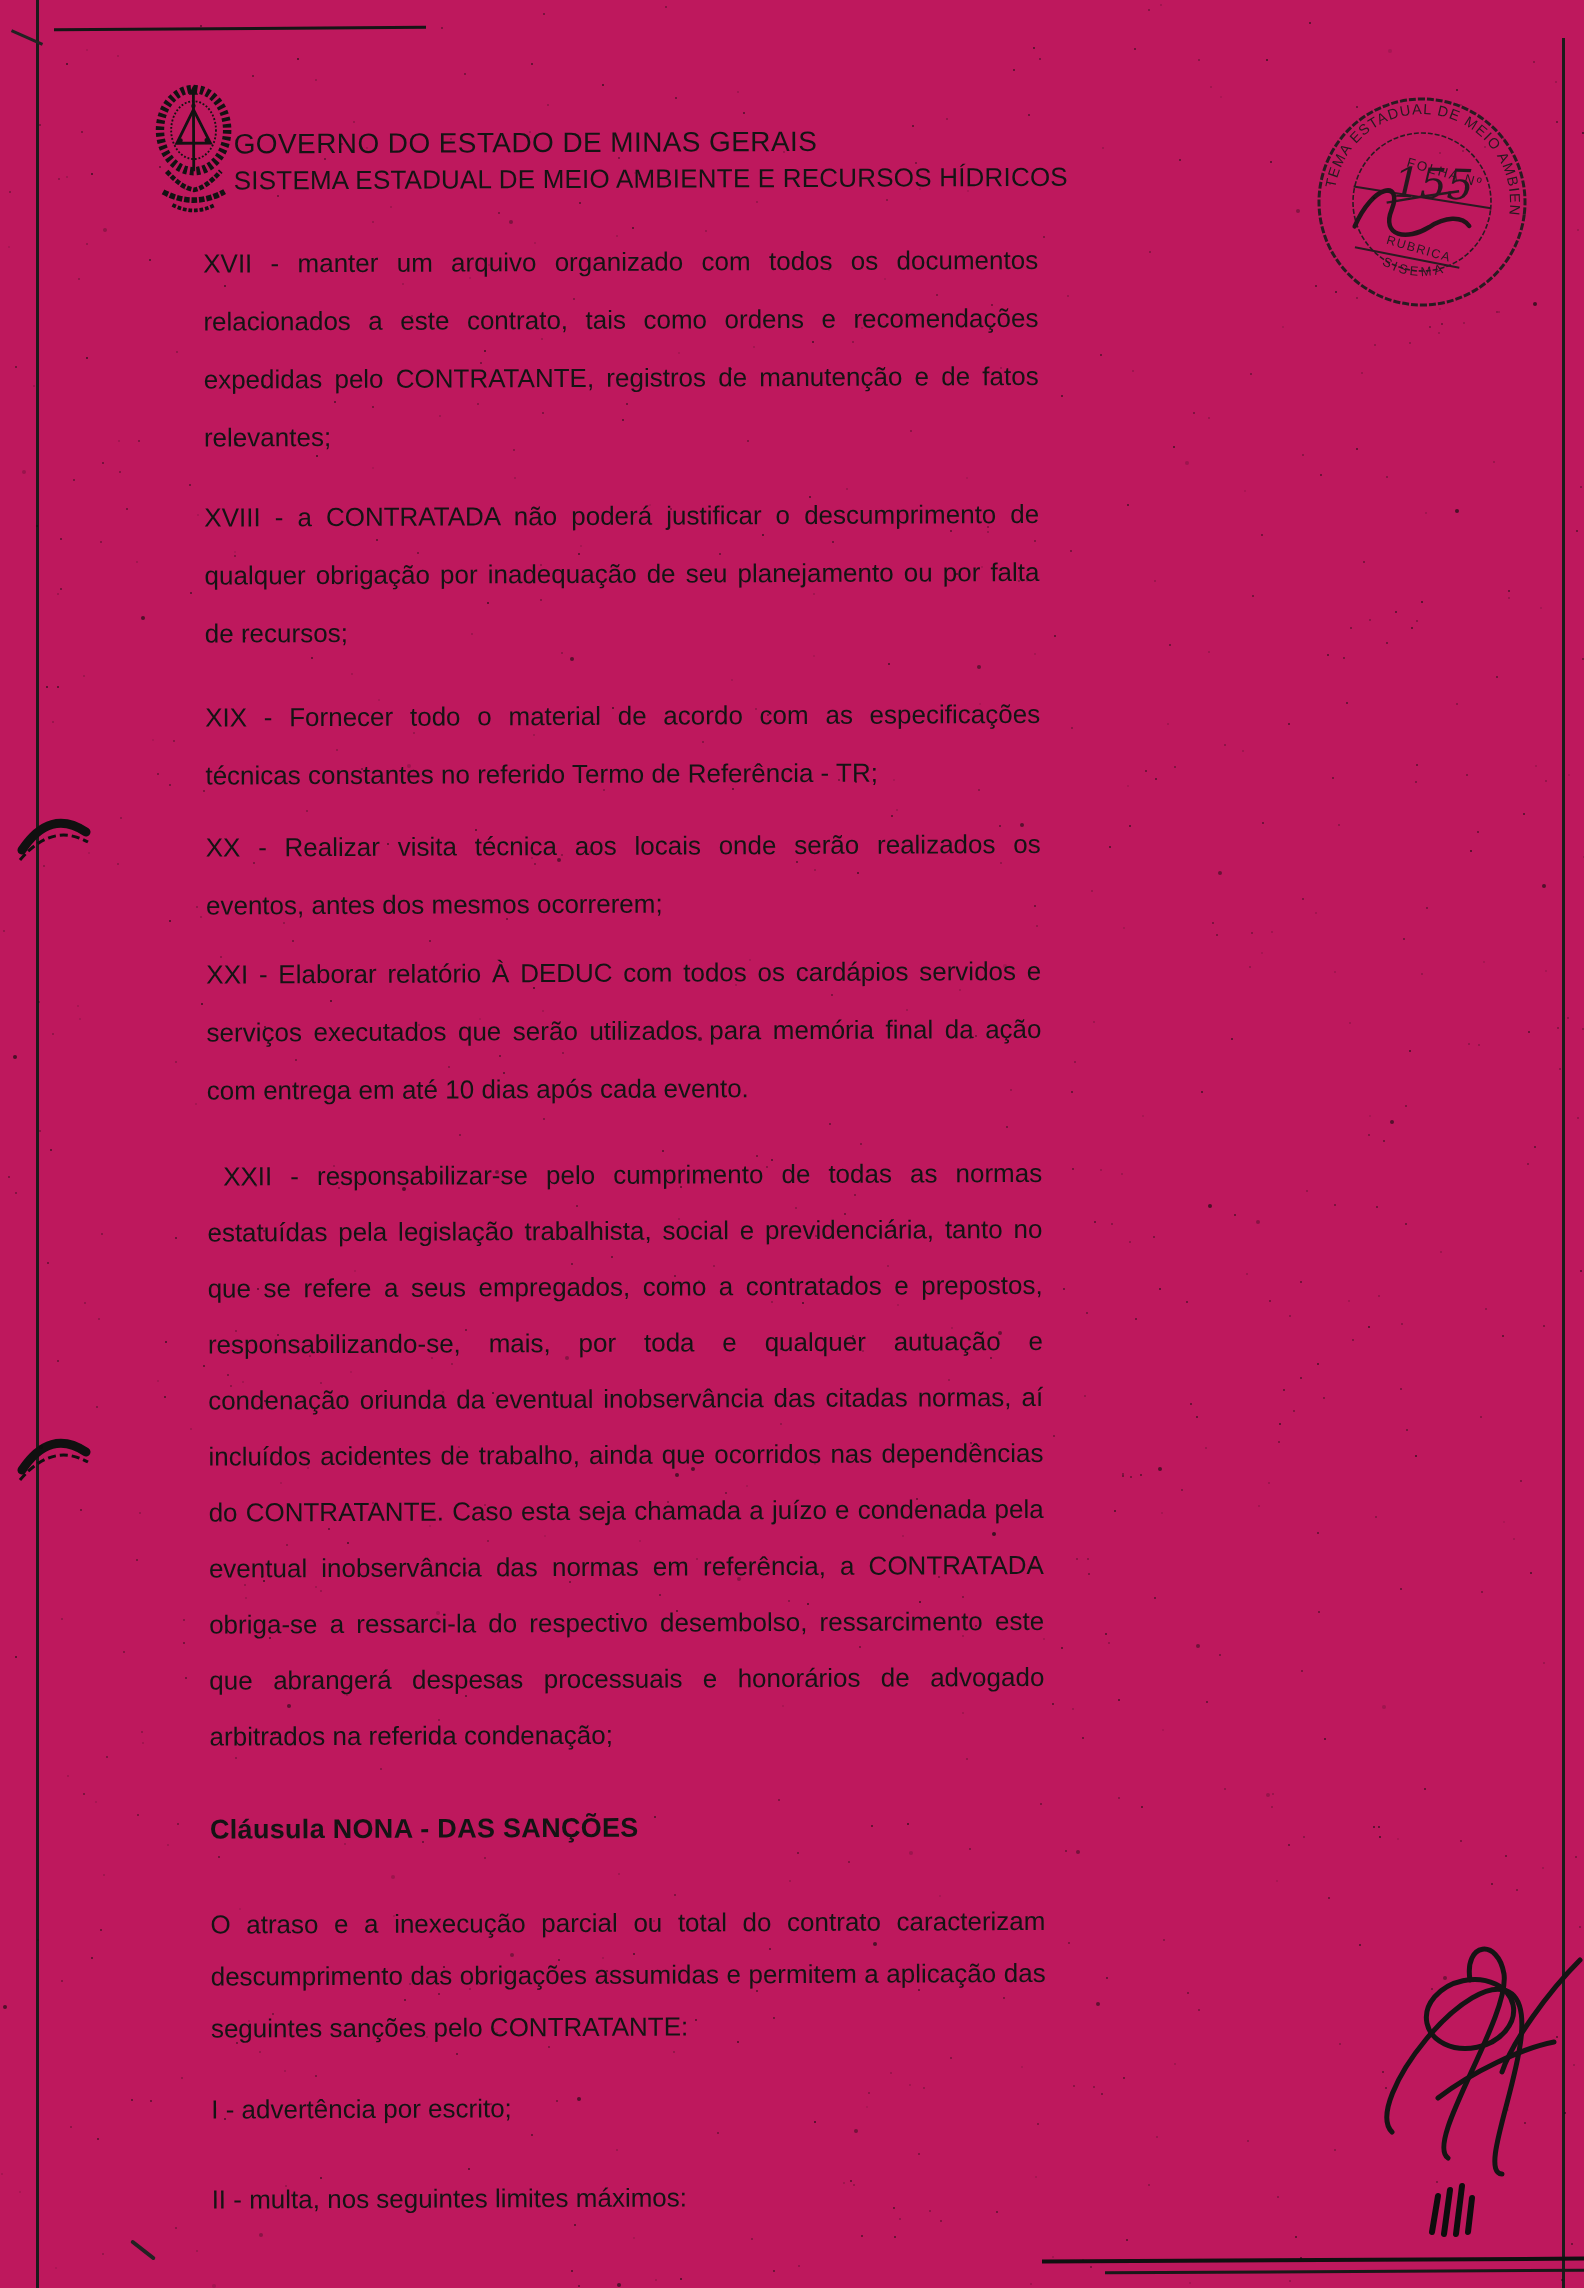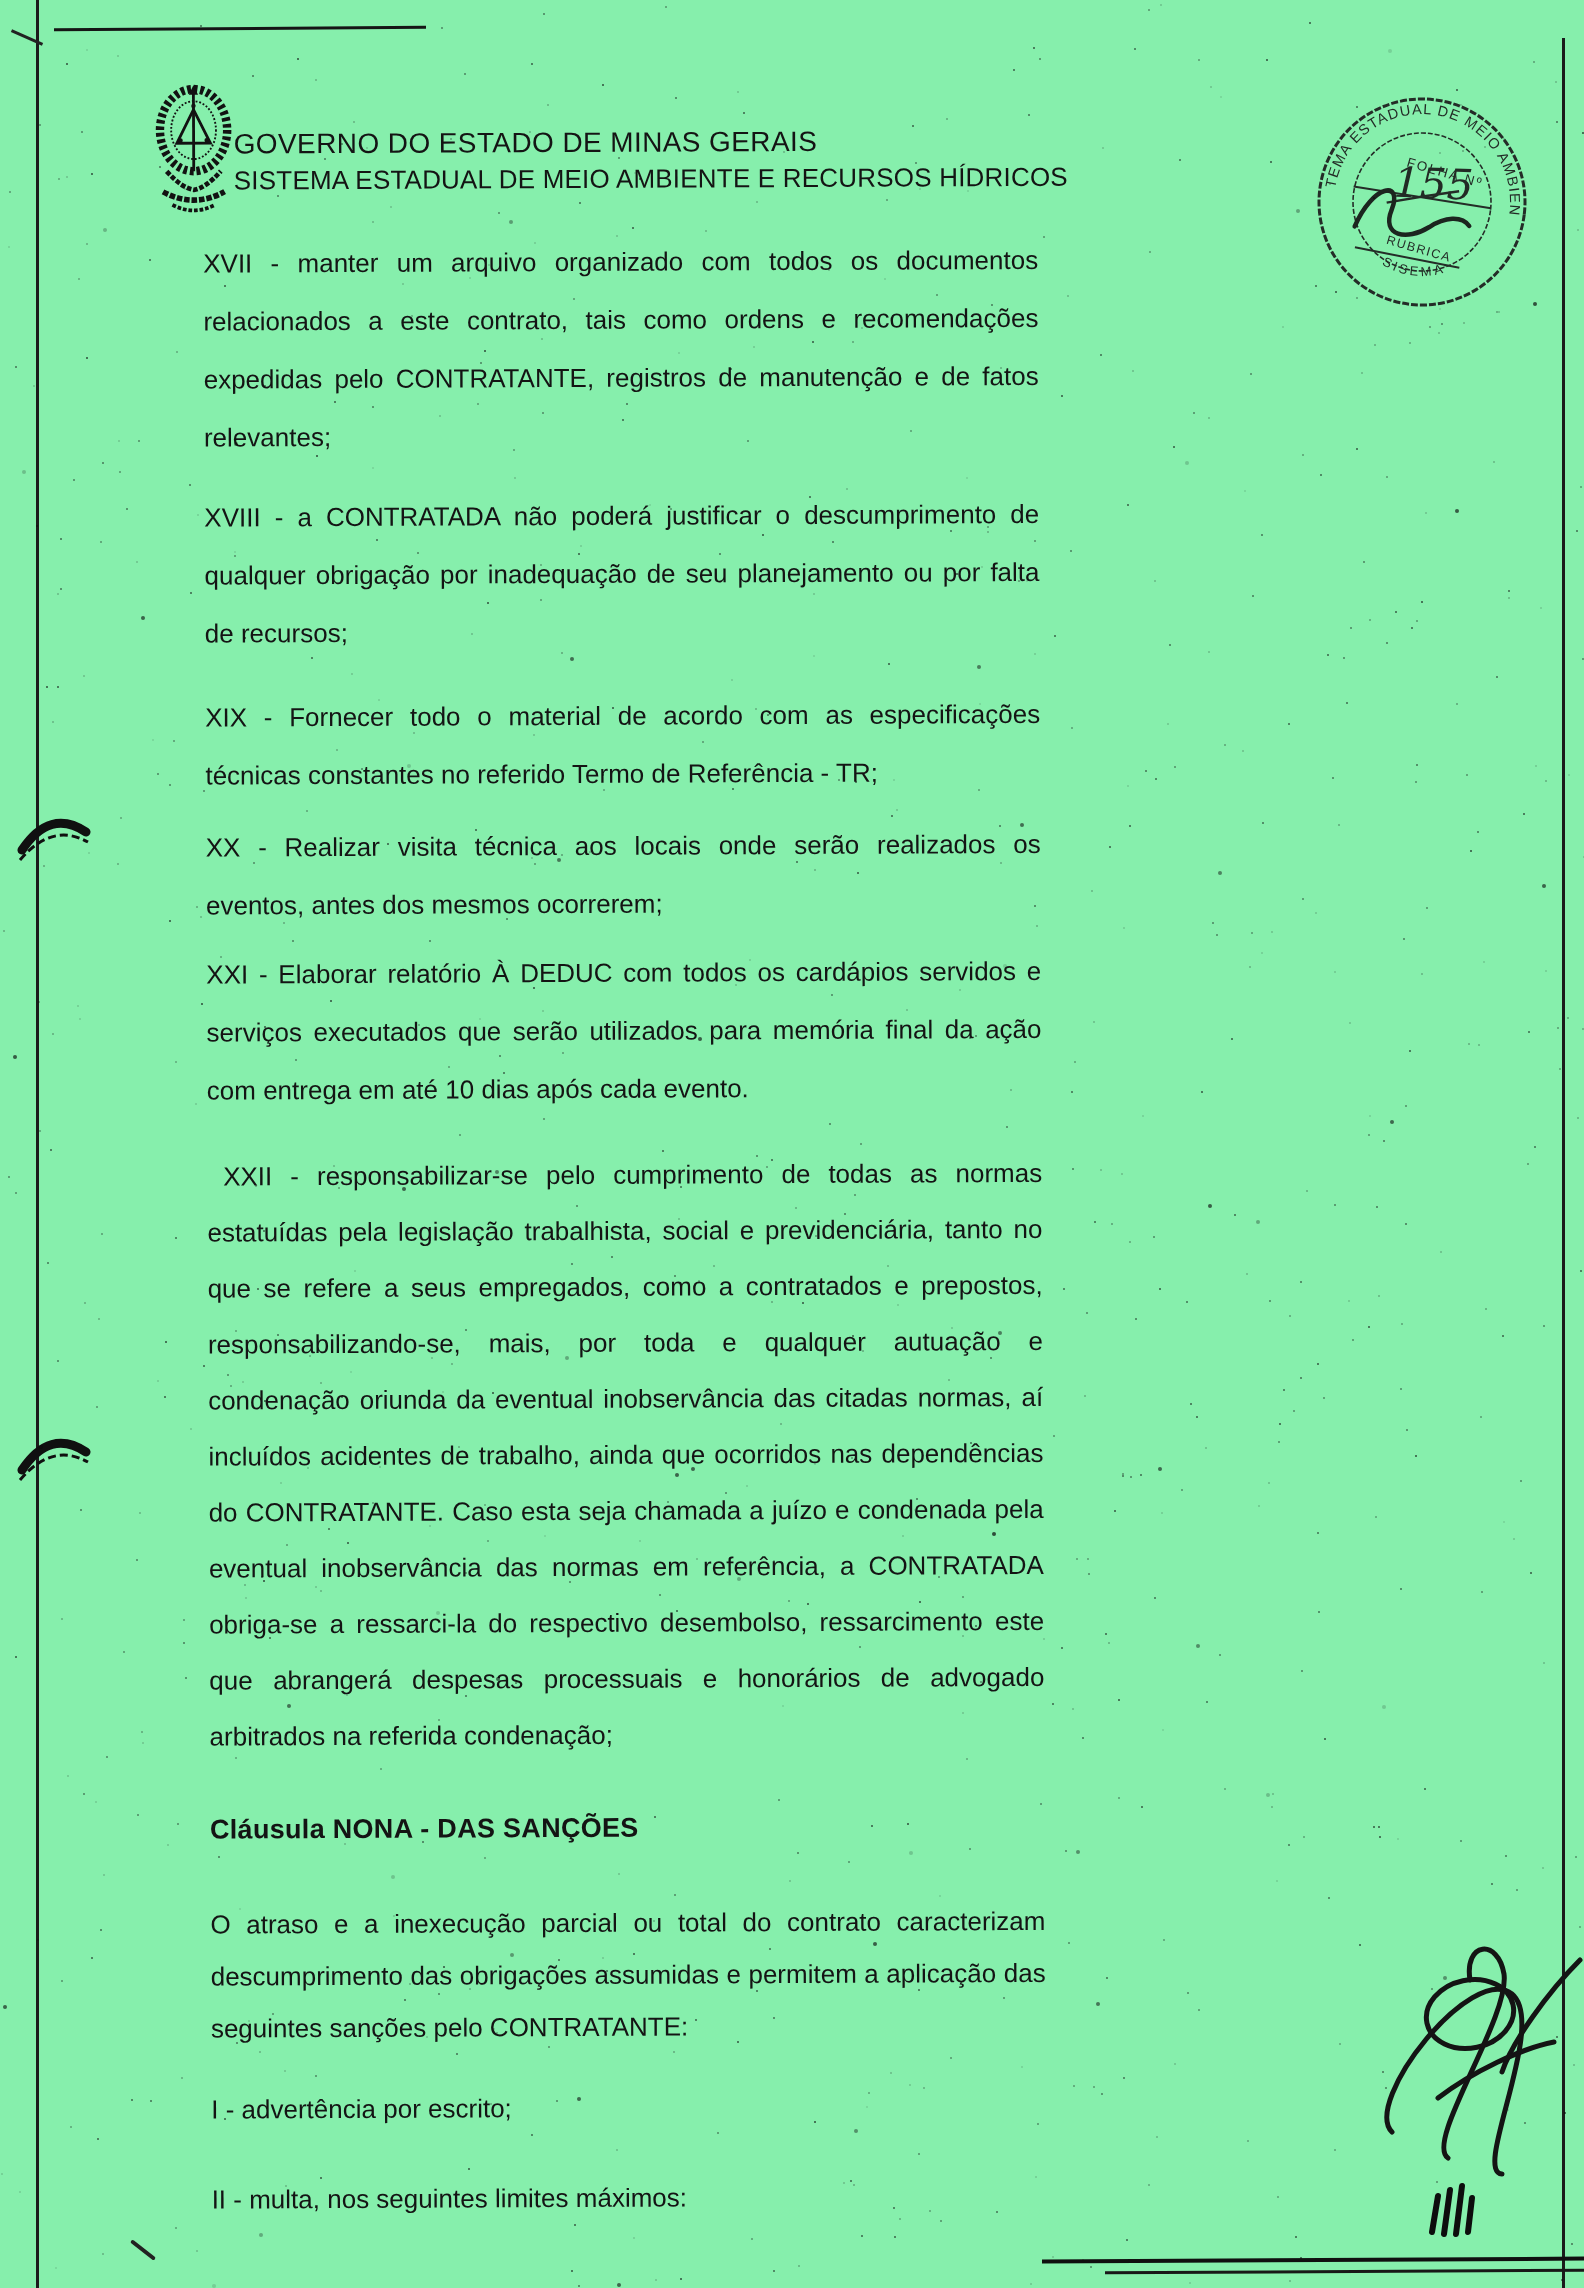--- a/index.html
+++ b/index.html
@@ -1,20 +1,20 @@
 <!DOCTYPE html>
 <html><head>
 <meta charset="utf-8">
 <style>
   html,body{margin:0;padding:0;background:#777;}
   .page{
     position:relative;
     width:1584px;height:2288px;
     margin:0 auto;
-    background:#86efac;
+    background:#be185d;
     overflow:hidden;
     font-family:"Liberation Sans","DejaVu Sans",sans-serif;
     color:#141414;
   }
   .content{position:absolute;inset:0;transform:rotate(-0.25deg);}
   
   .edge-left{position:absolute;left:36px;top:0;width:3px;height:2288px;background:#1b1b1b;}
   .edge-right{position:absolute;left:1562px;top:38px;width:3px;height:2250px;background:#1b1b1b;}
   .rule-topleft{position:absolute;left:54px;top:27px;width:372px;height:3px;background:#151515;transform:rotate(-0.4deg);}
   .tick-topleft{position:absolute;left:10px;top:36px;width:34px;height:3px;background:#222;transform:rotate(24deg);}

